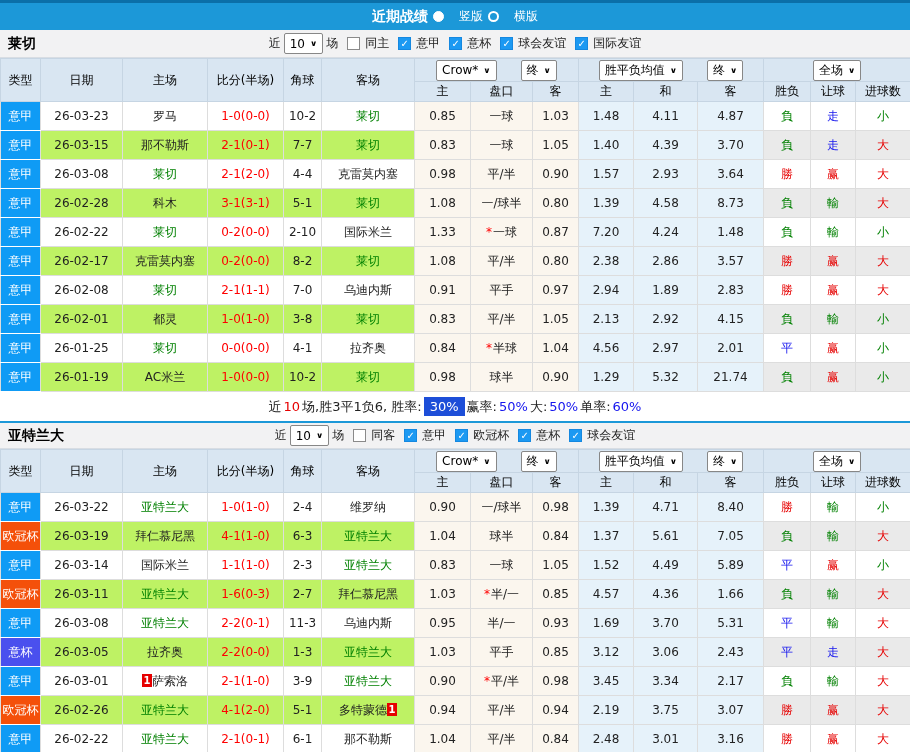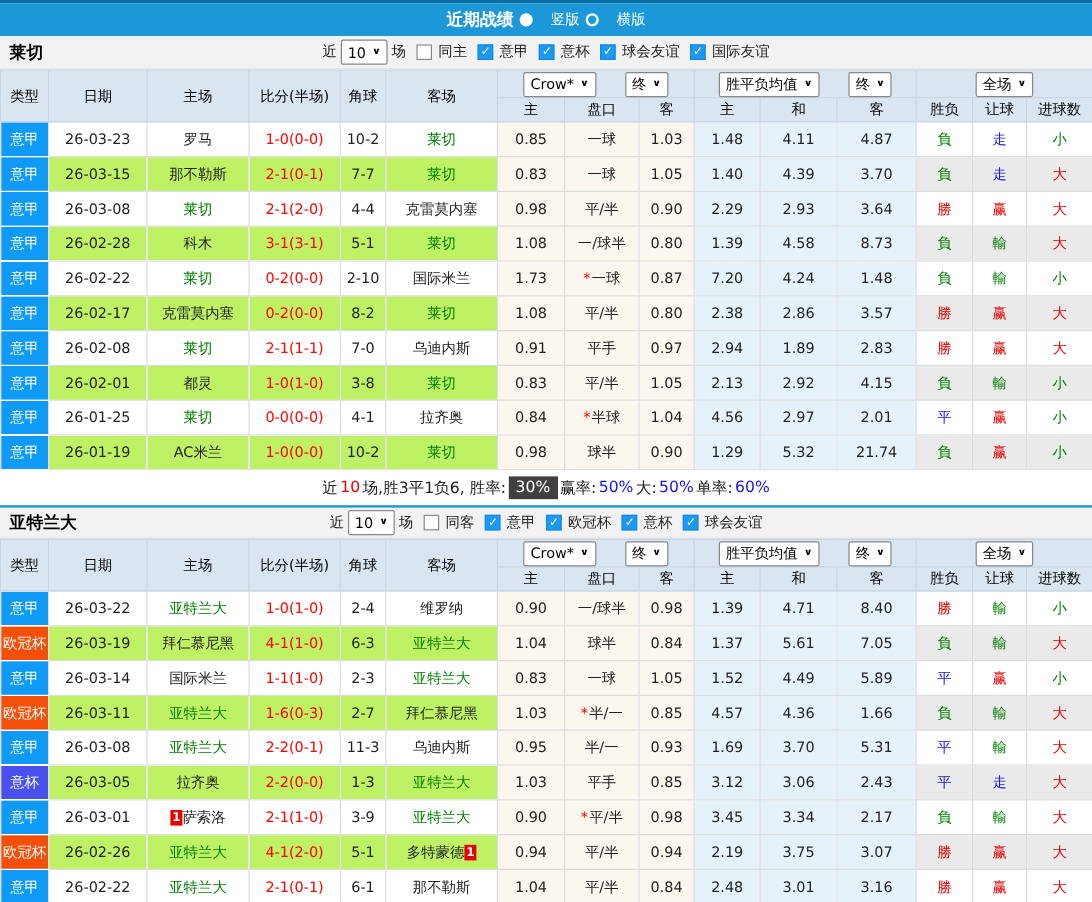--- a/index.html
+++ b/index.html
@@ -37,21 +37,21 @@
   tr.even td.res{background:#EAEAEA}
   tr.odd td.res{background:#fff}
   .green{color:#008000}
   .redtx{color:#E60000}
   .bluetx{color:#1414EE}
   .score{color:#FF0000}
   .star{color:#FF0000;margin-right:1px}
   .card{display:inline-block;background:#E60000;color:#fff;font-size:10px;line-height:13px;height:13px;min-width:8px;padding:0 1px;vertical-align:1px;font-weight:bold}
   .summary{height:29px;display:flex;align-items:center;justify-content:center;background:#fff;font-size:13px}
   .summary .seg{margin:0 1px}
-  .ratebox{background:#404040;color:#fff;padding:2px 6px;margin:0 4px}
+  .ratebox{background:#1d4ed8;color:#fff;padding:2px 6px;margin:0 4px}
 </style>
 </head>
 <body>
 
 <div class="topstrip"></div>
 <div class="topbar">
   <span class="title">近期战绩</span>
   <span class="radio-label">
     <span class="radio sel"></span>
     <span>竖版</span>
@@ -192,21 +192,21 @@
           <tr class="odd">
             <td class="league" style="background: rgb(15, 155, 245);">意甲</td>
             <td class="plain">26-03-08</td>
             <td class="plain"><span class="green">莱切</span></td>
             <td class="plain"><span class="score">2-1(2-0)</span></td>
             <td class="plain">4-4</td>
             <td class="plain"><span>克雷莫内塞</span></td>
             <td class="pan">0.98</td>
             <td class="pan"><span>平/半</span></td>
             <td class="pan">0.90</td>
-            <td class="mean">2.29</td>
+            <td class="mean">1.57</td>
             <td class="mean">2.93</td>
             <td class="mean">3.64</td>
             <td class="res redtx">勝</td>
             <td class="res redtx">赢</td>
             <td class="res redtx">大</td>
           </tr>
           <tr class="even">
             <td class="league" style="background: rgb(15, 155, 245);">意甲</td>
             <td class="plain">26-02-28</td>
             <td class="plain"><span>科木</span></td>
@@ -223,21 +223,21 @@
             <td class="res green">輸</td>
             <td class="res redtx">大</td>
           </tr>
           <tr class="odd">
             <td class="league" style="background: rgb(15, 155, 245);">意甲</td>
             <td class="plain">26-02-22</td>
             <td class="plain"><span class="green">莱切</span></td>
             <td class="plain"><span class="score">0-2(0-0)</span></td>
             <td class="plain">2-10</td>
             <td class="plain"><span>国际米兰</span></td>
-            <td class="pan">1.73</td>
+            <td class="pan">1.33</td>
             <td class="pan"><span class="star">*</span><span>一球</span></td>
             <td class="pan">0.87</td>
             <td class="mean">7.20</td>
             <td class="mean">4.24</td>
             <td class="mean">1.48</td>
             <td class="res green">負</td>
             <td class="res green">輸</td>
             <td class="res green">小</td>
           </tr>
           <tr class="even">

